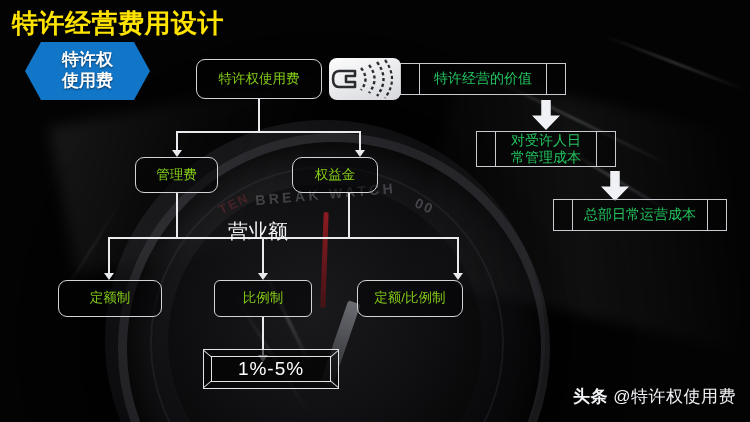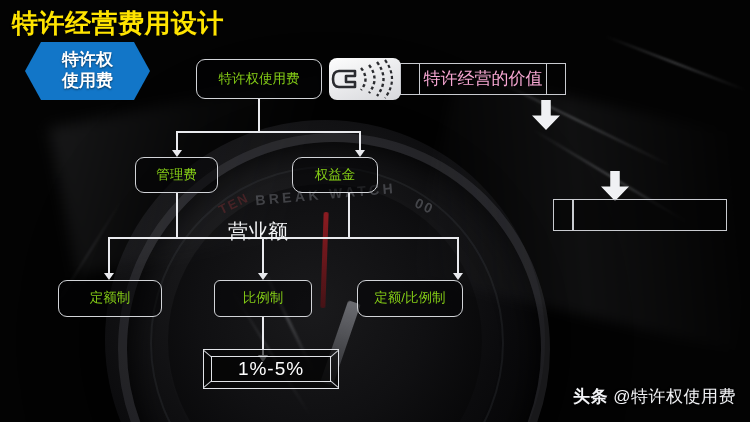--- a/index.html
+++ b/index.html
@@ -85,21 +85,21 @@
   }
   
   .tbox{
     position:absolute;border:1.3px solid #c9cbd0;background:rgba(3,3,4,.55);
     display:flex;align-items:stretch;box-sizing:border-box;
   }
   .tcell-s{width:18px;border-right:1.3px solid #c9cbd0;flex:none;}
   .tcell-e{width:18px;border-left:1.3px solid #c9cbd0;flex:none;}
   .tcell-m{
     flex:1;display:flex;align-items:center;justify-content:center;
-    color:#f9a8d4;font-size:17px;line-height:1.22;padding:0 2px;
+    color:#22c55e;font-size:14px;line-height:1.22;padding:0 2px;
   }
   
   .flabel{position:absolute;color:#f3f4f6;font-size:20px;white-space:nowrap;}
 
   
   .bevel{
     position:absolute;left:203px;top:349px;width:136px;height:40px;box-sizing:border-box;
     border:1.3px solid #e2e4e8;background:rgba(3,3,4,.6);
   }
   .bevel-in{
@@ -230,25 +230,34 @@
   </div>
 
   <div class="tbox" style="left:400px;top:63px;width:166px;height:32px;">
     <div class="tcell-s"></div>
     <div class="tcell-m">特许经营的价值</div>
     <div class="tcell-e"></div>
   </div>
 
   <div class="bigarw" style="left:532px;top:100px;"></div>
 
+  <div class="tbox" style="left:476px;top:131px;width:140px;height:36px;">
+    <div class="tcell-s"></div>
+    <div class="tcell-m" style="flex-direction:column;">
+      <span>对受许人日</span>
+      <span>常管理成本</span>
+    </div>
+    <div class="tcell-e"></div>
+  </div>
 
   <div class="bigarw" style="left:601px;top:171px;"></div>
 
   <div class="tbox" style="left:553px;top:199px;width:174px;height:32px;">
     <div class="tcell-s"></div>
+    <div class="tcell-m">总部日常运营成本</div>
     <div class="tcell-e"></div>
   </div>
 
   <div class="wm">
     <span>头条</span>
     <span class="at">@特许权使用费</span>
   </div>
 
 </div>
 

